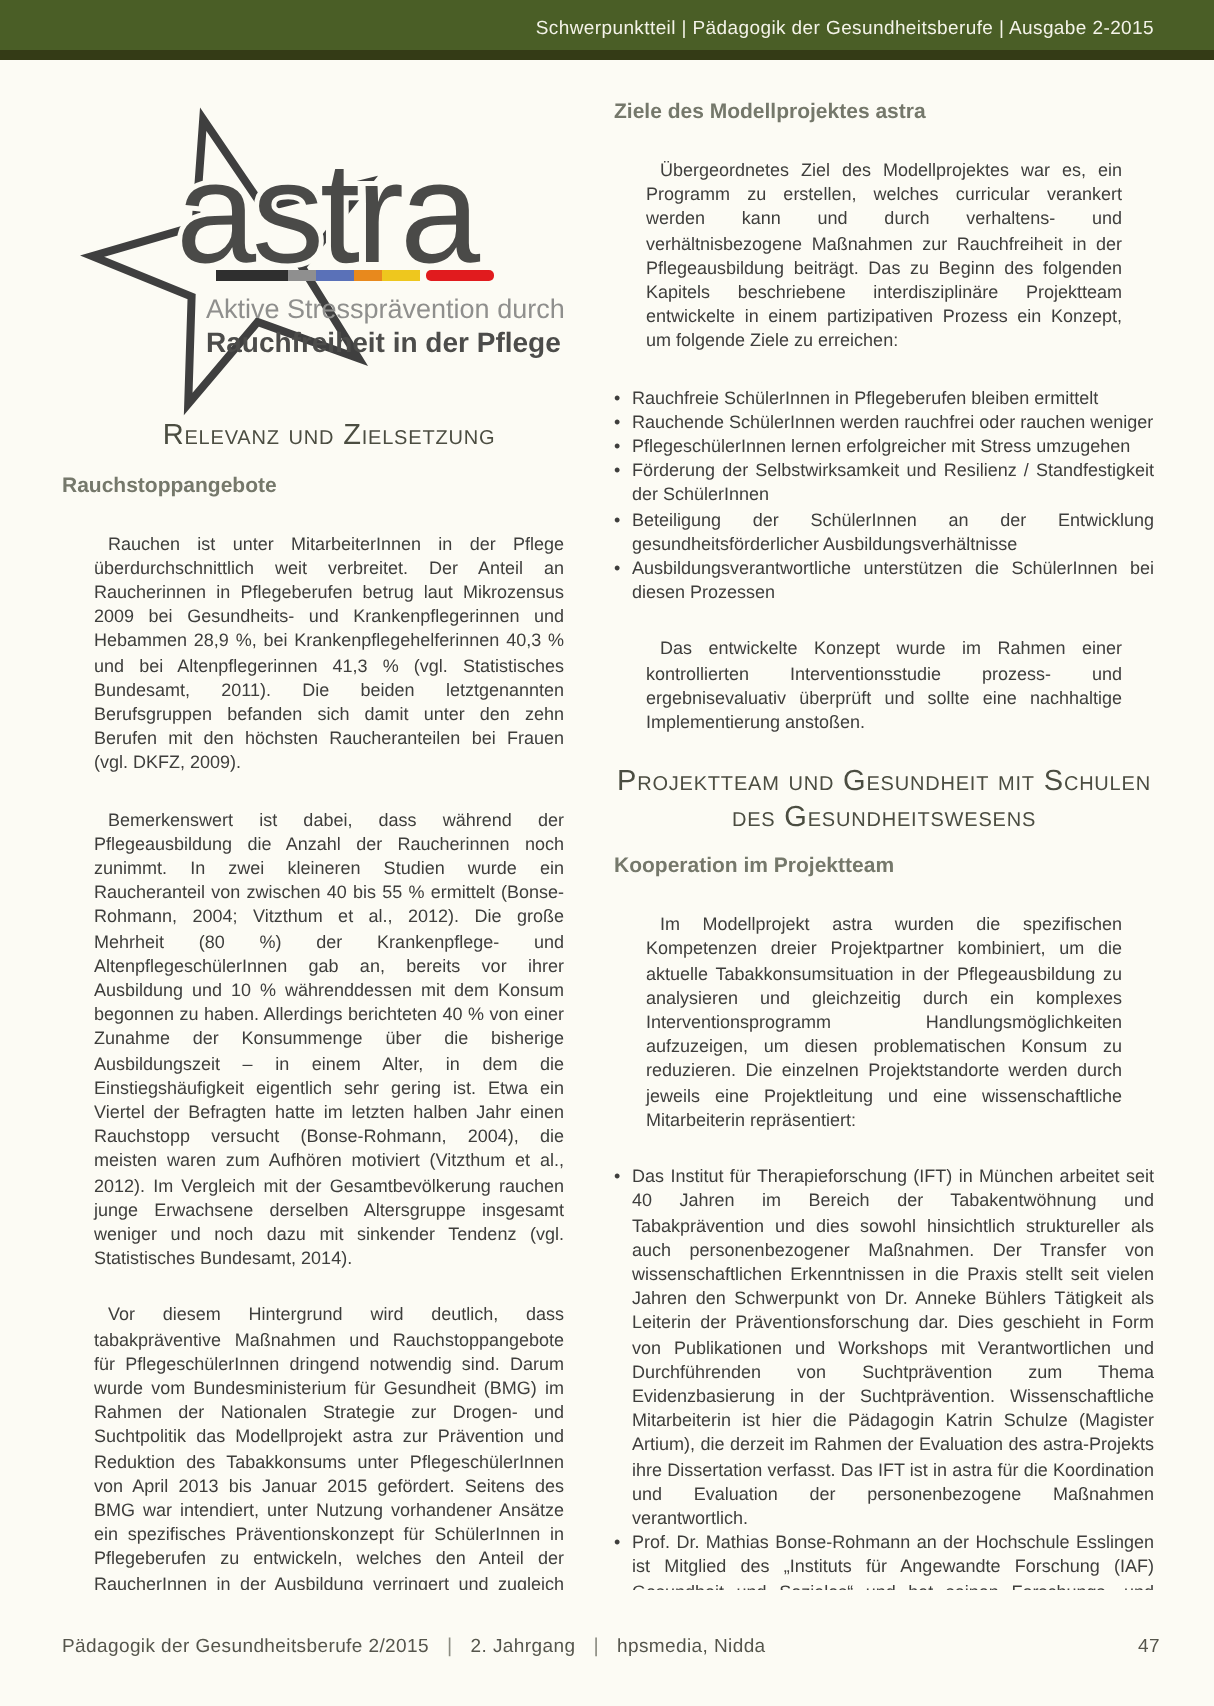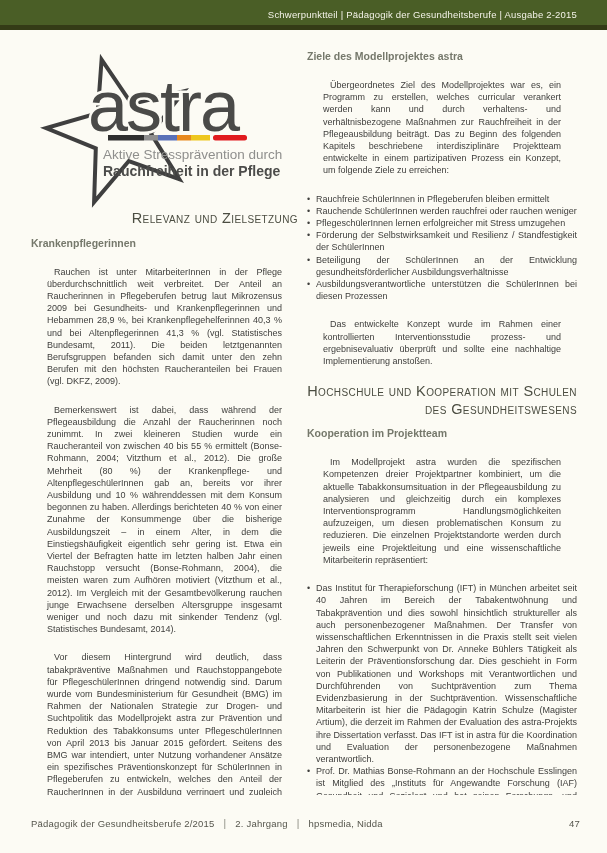--- a/index.html
+++ b/index.html
@@ -20,21 +20,21 @@
   }
   
   .logo { position:absolute; left:26px; top:46px; width:300px; height:162px; }
   
   .col { position:absolute; font-size:9px; line-height:12.2px; text-align:justify; }
   .col-left  { left:31px;  top:210px; width:267px; height:585px; overflow:hidden; }
   .col-right { left:307px; top:50px;  width:270px; height:745px; overflow:hidden; }
   h2.sec {
     font-size:14.5px; line-height:17.5px; font-weight:normal;
     font-variant:small-caps; letter-spacing:.4px; color:#4b4d41;
-    text-align:right; margin:0 0 9px 0;
+    text-align:center; margin:0 0 9px 0;
   }
   h2.sec.gap { margin-top:15px; }
   h3.sub {
     font-size:10.5px; line-height:13px; font-weight:bold;
     color:#75786b; text-align:left; margin:9px 0 3px 0;
   }
   h3.sub.first { margin-top:0; }
   p.body { text-indent:7px; margin:16px; }
   ul.blist { list-style:none; margin:0; padding:0; }
   ul.blist li { position:relative; padding-left:9px; text-align:justify; }
@@ -71,39 +71,39 @@
         <rect x="165" y="89" width="19" height="5.5" fill="#eec71e"></rect>
         <rect x="187" y="89" width="34" height="5.5" rx="2.5" fill="#e11b1e"></rect>
       </g>
       <text x="77" y="113" font-family="Liberation Sans, sans-serif" font-size="13.5" fill="#8f8f8d">Aktive Stressprävention durch</text>
       <text x="77" y="130" font-family="Liberation Sans, sans-serif" font-size="14" font-weight="bold" fill="#4c4c4a">Rauchfreiheit in der Pflege</text>
     </svg>
   </div>
 
   <div class="col col-left">
     <h2 class="sec">Relevanz und Zielsetzung</h2>
-    <h3 class="sub first">Krankenpflegerinnen</h3>
+    <h3 class="sub first">Rauchstoppangebote</h3>
     <p class="body">Rauchen ist unter MitarbeiterInnen in der Pflege überdurchschnittlich weit verbreitet. Der Anteil an Raucherinnen in Pflegeberufen betrug laut Mikrozensus 2009 bei Gesundheits- und Krankenpflegerinnen und Hebammen 28,9 %, bei Krankenpflegehelferinnen 40,3 % und bei Altenpflegerinnen 41,3 % (vgl. Statistisches Bundesamt, 2011). Die beiden letztgenannten Berufsgruppen befanden sich damit unter den zehn Berufen mit den höchsten Raucheranteilen bei Frauen (vgl. DKFZ, 2009).</p>
     <p class="body">Bemerkenswert ist dabei, dass während der Pflegeausbildung die Anzahl der Raucherinnen noch zunimmt. In zwei kleineren Studien wurde ein Raucheranteil von zwischen 40 bis 55 % ermittelt (Bonse-Rohmann, 2004; Vitzthum et al., 2012). Die große Mehrheit (80 %) der Krankenpflege- und AltenpflegeschülerInnen gab an, bereits vor ihrer Ausbildung und 10 % währenddessen mit dem Konsum begonnen zu haben. Allerdings berichteten 40 % von einer Zunahme der Konsummenge über die bisherige Ausbildungszeit – in einem Alter, in dem die Einstiegshäufigkeit eigentlich sehr gering ist. Etwa ein Viertel der Befragten hatte im letzten halben Jahr einen Rauchstopp versucht (Bonse-Rohmann, 2004), die meisten waren zum Aufhören motiviert (Vitzthum et al., 2012). Im Vergleich mit der Gesamtbevölkerung rauchen junge Erwachsene derselben Altersgruppe insgesamt weniger und noch dazu mit sinkender Tendenz (vgl. Statistisches Bundesamt, 2014).</p>
     <p class="body">Vor diesem Hintergrund wird deutlich, dass tabakpräventive Maßnahmen und Rauchstoppangebote für PflegeschülerInnen dringend notwendig sind. Darum wurde vom Bundesministerium für Gesundheit (BMG) im Rahmen der Nationalen Strategie zur Drogen- und Suchtpolitik das Modellprojekt astra zur Prävention und Reduktion des Tabakkonsums unter PflegeschülerInnen von April 2013 bis Januar 2015 gefördert. Seitens des BMG war intendiert, unter Nutzung vorhandener Ansätze ein spezifisches Präventionskonzept für SchülerInnen in Pflegeberufen zu entwickeln, welches den Anteil der RaucherInnen in der Ausbildung verringert und zugleich auch präventiv ausgerichtet sein sollte, damit während der Ausbildung kein Einstieg in den Tabakkonsum erfolgt. Begründet wurde dies auch vor dem Hintergrund des sich wandelnden Berufsverständnisses und der neueren Aufgaben der MitarbeiterInnen in den Pflegeberufen, welchen eine wachsende Vorbildfunktion in Bezug auf Gesundheitsförderung und Prävention zukommt (vgl. BMG, 2012).</p>
   </div>
 
   <div class="col col-right">
     <h3 class="sub first">Ziele des Modellprojektes astra</h3>
     <p class="body">Übergeordnetes Ziel des Modellprojektes war es, ein Programm zu erstellen, welches curricular verankert werden kann und durch verhaltens- und verhältnisbezogene Maßnahmen zur Rauchfreiheit in der Pflegeausbildung beiträgt. Das zu Beginn des folgenden Kapitels beschriebene interdisziplinäre Projektteam entwickelte in einem partizipativen Prozess ein Konzept, um folgende Ziele zu erreichen:</p>
     <ul class="blist">
       <li>Rauchfreie SchülerInnen in Pflegeberufen bleiben ermittelt</li>
       <li>Rauchende SchülerInnen werden rauchfrei oder rauchen weniger</li>
       <li>PflegeschülerInnen lernen erfolgreicher mit Stress umzugehen</li>
       <li>Förderung der Selbstwirksamkeit und Resilienz / Standfestigkeit der SchülerInnen</li>
       <li>Beteiligung der SchülerInnen an der Entwicklung gesundheitsförderlicher Ausbildungsverhältnisse</li>
       <li>Ausbildungsverantwortliche unterstützen die SchülerInnen bei diesen Prozessen</li>
     </ul>
     <p class="body">Das entwickelte Konzept wurde im Rahmen einer kontrollierten Interventionsstudie prozess- und ergebnisevaluativ überprüft und sollte eine nachhaltige Implementierung anstoßen.</p>
-    <h2 class="sec gap">Hochschule und Kooperation mit Schulen des Gesundheitswesens</h2>
+    <h2 class="sec gap">Projektteam und Gesundheit mit Schulen des Gesundheitswesens</h2>
     <h3 class="sub first">Kooperation im Projektteam</h3>
     <p class="body">Im Modellprojekt astra wurden die spezifischen Kompetenzen dreier Projektpartner kombiniert, um die aktuelle Tabakkonsumsituation in der Pflegeausbildung zu analysieren und gleichzeitig durch ein komplexes Interventionsprogramm Handlungsmöglichkeiten aufzuzeigen, um diesen problematischen Konsum zu reduzieren. Die einzelnen Projektstandorte werden durch jeweils eine Projektleitung und eine wissenschaftliche Mitarbeiterin repräsentiert:</p>
     <ul class="blist">
       <li>Das Institut für Therapieforschung (IFT) in München arbeitet seit 40 Jahren im Bereich der Tabakentwöhnung und Tabakprävention und dies sowohl hinsichtlich struktureller als auch personenbezogener Maßnahmen. Der Transfer von wissenschaftlichen Erkenntnissen in die Praxis stellt seit vielen Jahren den Schwerpunkt von Dr. Anneke Bühlers Tätigkeit als Leiterin der Präventionsforschung dar. Dies geschieht in Form von Publikationen und Workshops mit Verantwortlichen und Durchführenden von Suchtprävention zum Thema Evidenzbasierung in der Suchtprävention. Wissenschaftliche Mitarbeiterin ist hier die Pädagogin Katrin Schulze (Magister Artium), die derzeit im Rahmen der Evaluation des astra-Projekts ihre Dissertation verfasst. Das IFT ist in astra für die Koordination und Evaluation der personenbezogene Maßnahmen verantwortlich.</li>
       <li>Prof. Dr. Mathias Bonse-Rohmann an der Hochschule Esslingen ist Mitglied des „Instituts für Angewandte Forschung (IAF) Gesundheit und Soziales“ und hat seinen Forschungs- und Entwicklungsschwerpunkt in der Gesundheitsförderung bei der Aus-, Fort- und Weiterbildung von Pflegeberufen sowie in Bildungskonzepten für das Gesundheitswesen. Das unter seiner Leitung erfolg-</li>
     </ul>
   </div>
 
   <div class="footer">
     <span>Pädagogik der Gesundheitsberufe 2/2015</span>

